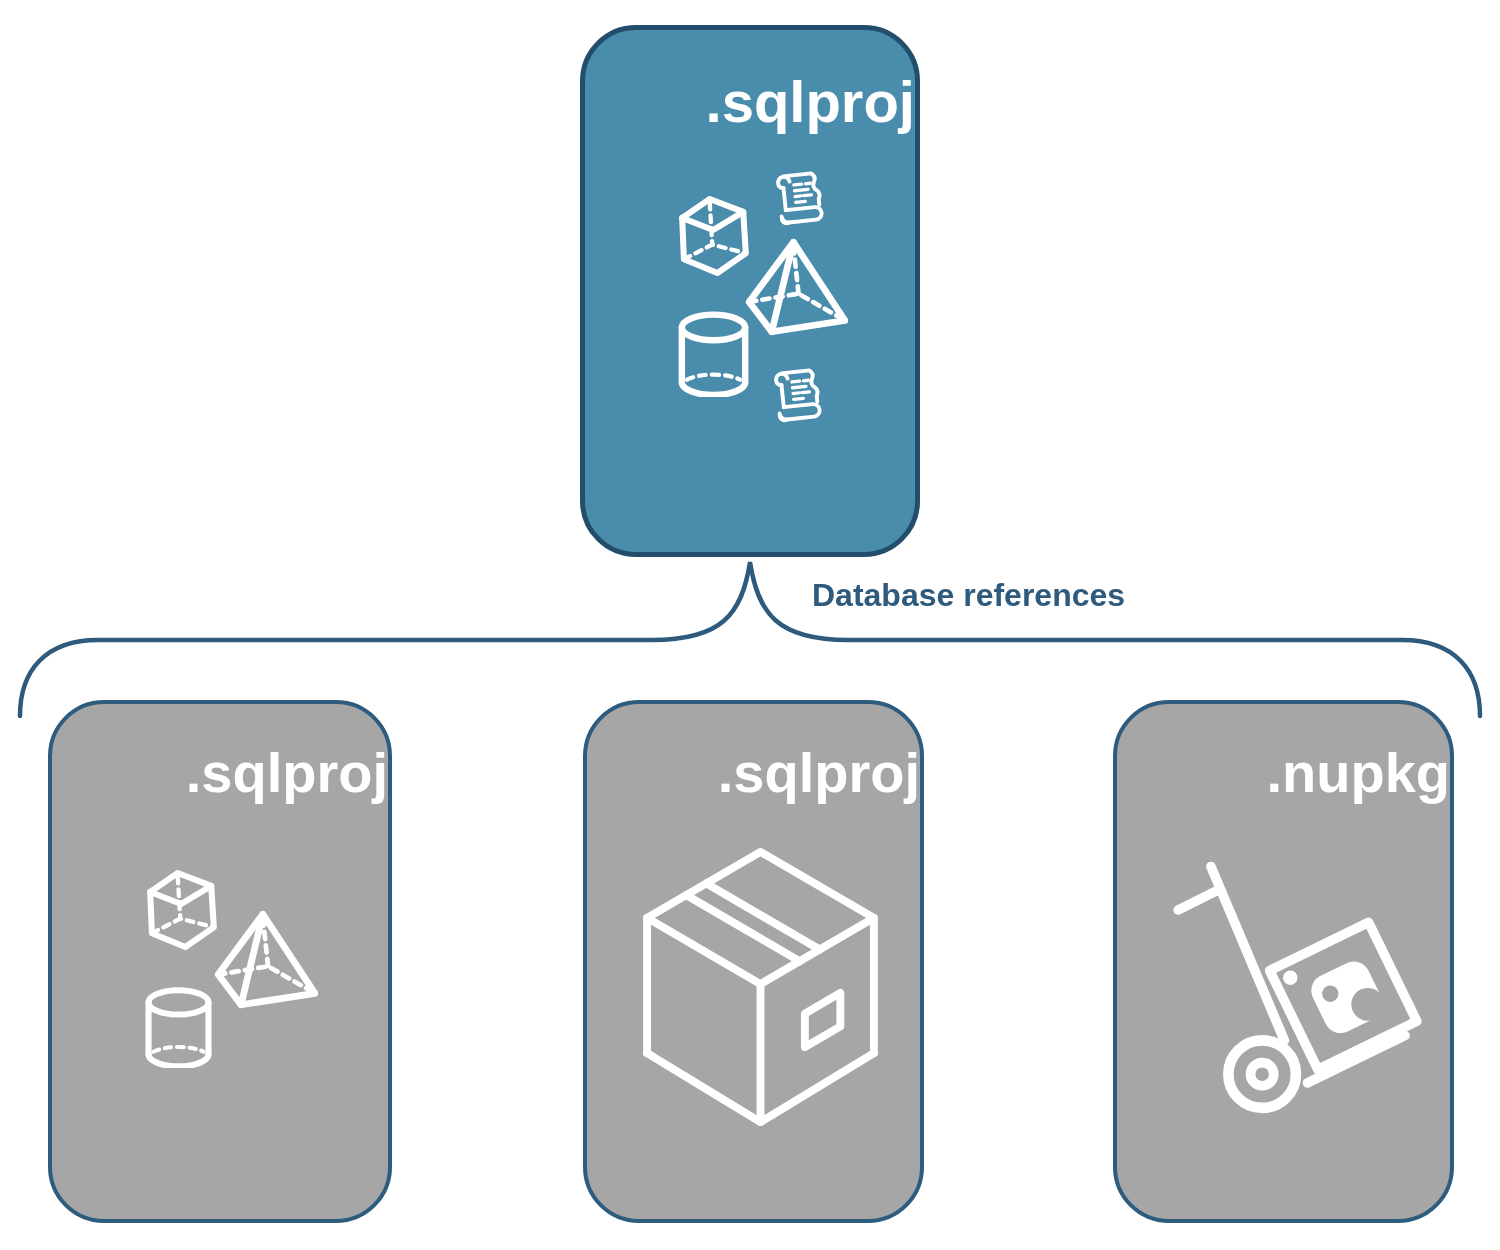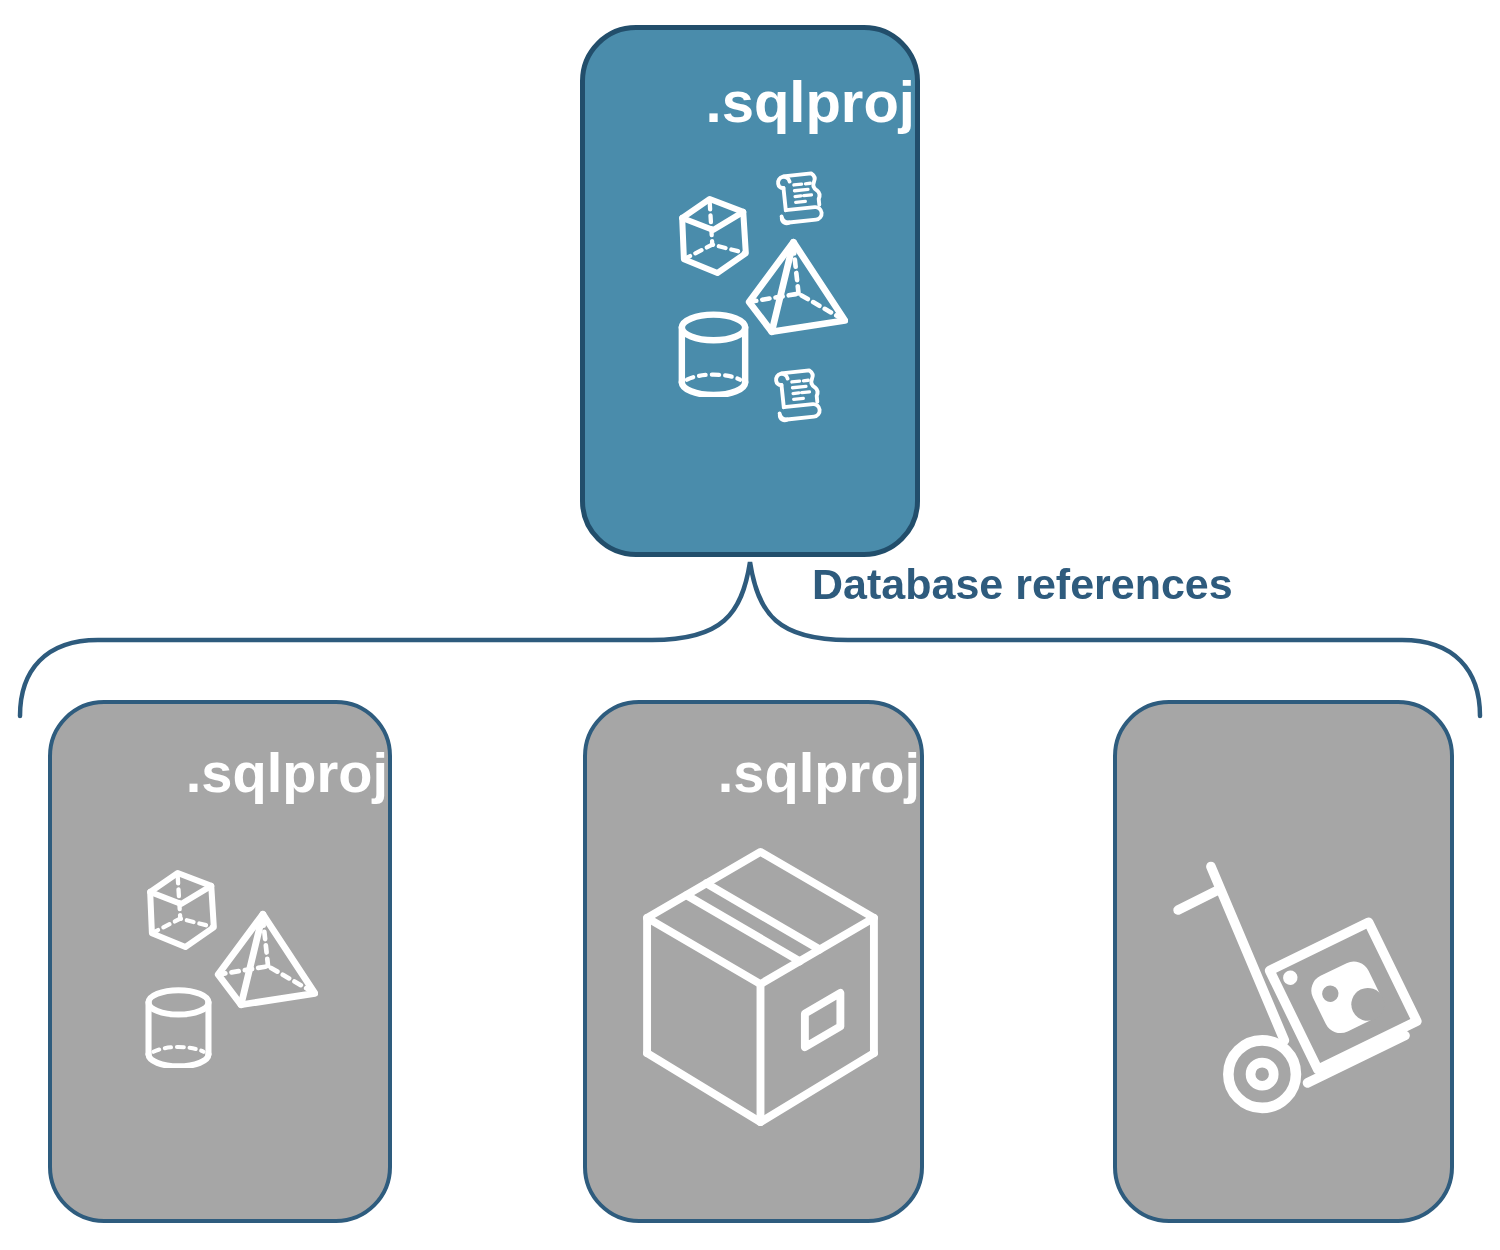--- a/index.html
+++ b/index.html
@@ -22,22 +22,22 @@
   #ref-node-2{left:583px;width:341px;}
   #ref-node-3{left:1113px;width:341px;}
   .node-title{
     margin-top:38px;text-align:right;color:#FFFFFF;
     font-size:56px;font-weight:700;line-height:1.1;letter-spacing:0px;
   }
   .node-root .node-title{font-size:58px;margin-top:40px;}
   .icon{position:absolute;}
   #connector-svg{position:absolute;left:0;top:0;pointer-events:none;}
   #edge-label{
-    position:absolute;left:812px;top:560px;
-    color:#2E5B7D;font-size:43px;font-weight:700;letter-spacing:0px;
+    position:absolute;left:812px;top:577px;
+    color:#2E5B7D;font-size:32px;font-weight:700;letter-spacing:0px;
     white-space:nowrap;
   }
 </style>
 </head>
 <body>
 
 <div id="canvas">
 
   <div class="node node-root" id="root-node">
     <div class="node-title">.sqlproj</div>
@@ -161,20 +161,21 @@
         <line x1="125" y1="142" x2="125" y2="282"></line>
         <polyline points="10,212 125,282 240,212"></polyline>
         <line x1="70" y1="40" x2="185" y2="107"></line>
         <line x1="50" y1="52" x2="165" y2="119"></line>
         <polygon points="170,172 206,151 206,185 170,206"></polygon>
       </g>
     </svg>
   </div>
 
   <div class="node node-gray" id="ref-node-3">
+    <div class="node-title">.nupkg</div>
 
     <svg class="icon" style="left:47px;top:150px" width="260" height="280" viewBox="0 0 260 290">
 
       <g fill="none" stroke="#fff" stroke-width="10" stroke-linecap="round" stroke-linejoin="round">
         <line x1="10" y1="58" x2="52" y2="37"></line>
         <line x1="44" y1="13" x2="120" y2="193"></line>
         <line x1="144" y1="237" x2="245" y2="188"></line>
         <circle cx="97" cy="228" r="35" stroke-width="11"></circle>
         <circle cx="97" cy="228" r="12" stroke-width="10"></circle>
       </g>

